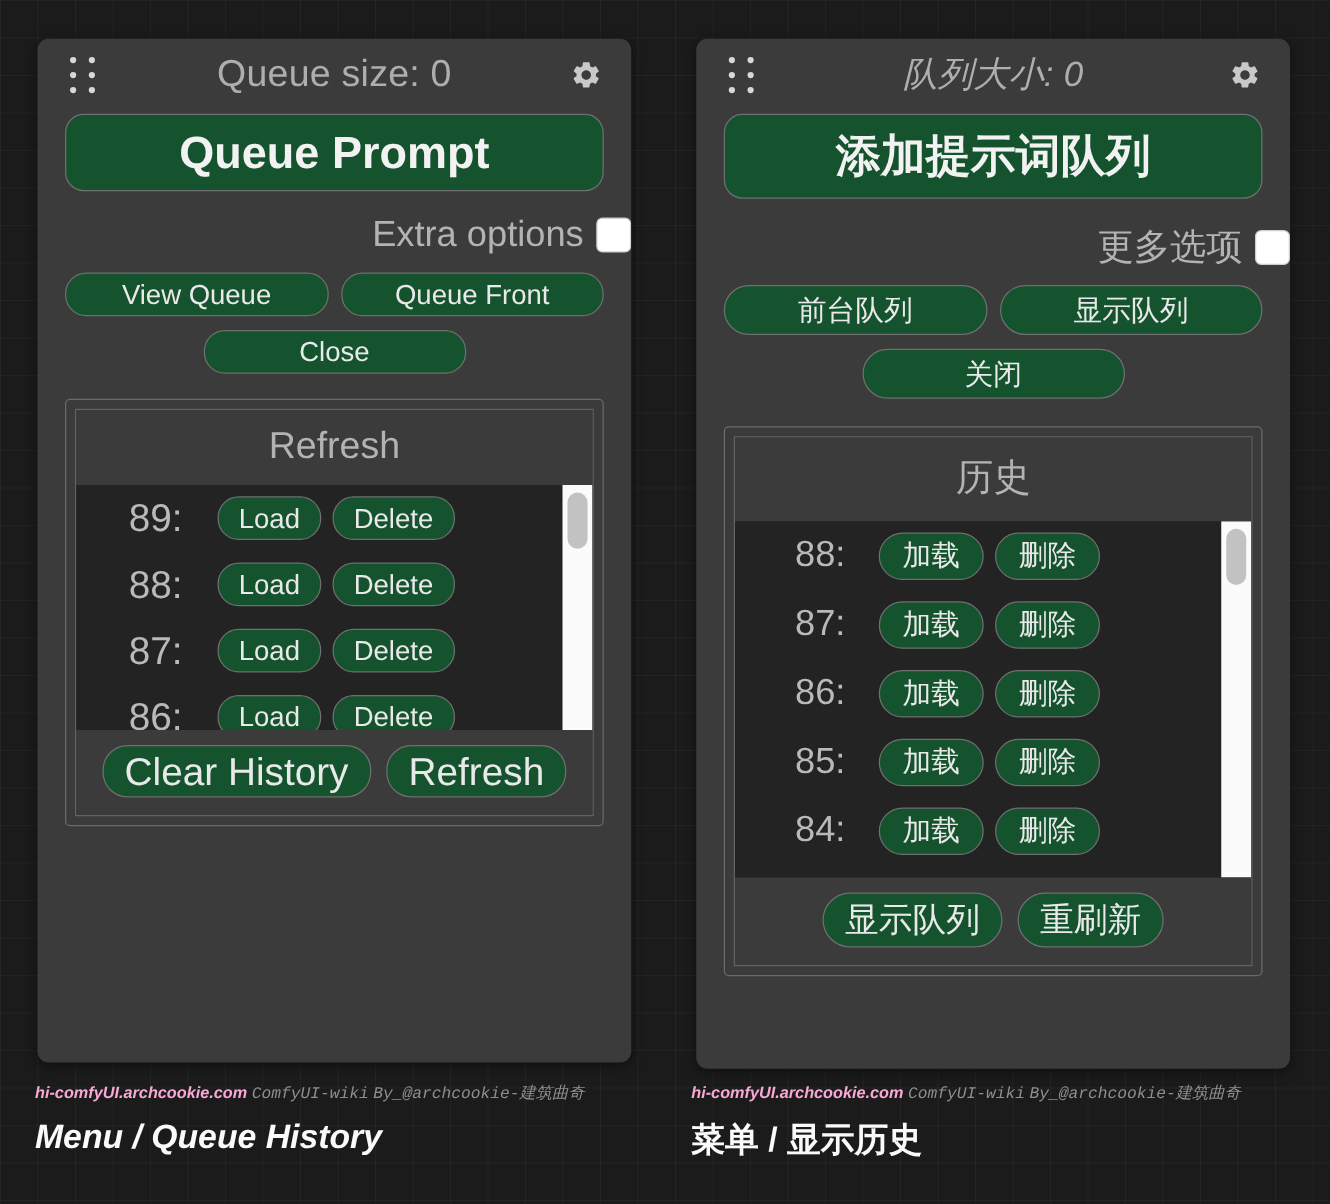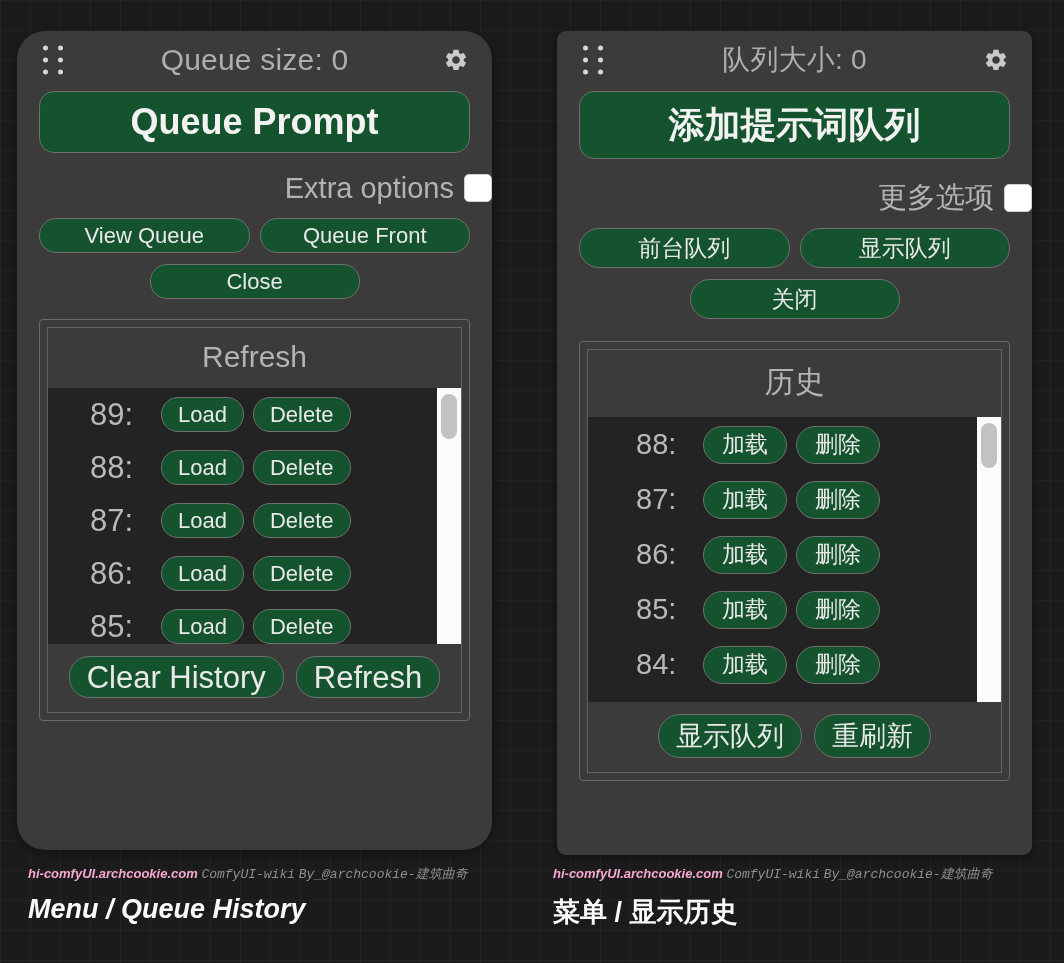--- a/index.html
+++ b/index.html
@@ -22,21 +22,21 @@
   }
 
   
   .panel {
     position: absolute;
     background: #3b3b3b;
     border-radius: 9px;
     overflow: hidden;
     box-shadow: 0 2px 10px rgba(0,0,0,0.45);
   }
-  .panel-left  { left: 17px;  top: 31px; width: 475px; height: 819px; border-radius: 28px; }
+  .panel-left  { left: 30px;  top: 31px; width: 475px; height: 819px; }
   .panel-right { left: 557px; top: 31px; width: 475px; height: 824px; }
 
   
   .title-row {
     position: relative;
     height: 58px;
     display: flex;
     align-items: center;
     justify-content: center;
   }
@@ -57,21 +57,21 @@
     border-radius: 50%;
     background: #d8d8d8;
   }
   .queue-size {
     color: #aeaeae;
     font-size: 30px;
     font-weight: 400;
     letter-spacing: 0.2px;
     white-space: nowrap;
   }
-  .panel-right .queue-size { font-size: 28px; }
+  .panel-right .queue-size { font-size: 28px; font-style: italic; }
   .gear-btn {
     position: absolute;
     right: 22px;
     top: 50%;
     transform: translateY(-50%);
     width: 28px; height: 28px;
     display: flex; align-items: center; justify-content: center;
     cursor: pointer;
   }
   .gear-btn svg { width: 26px; height: 26px; display: block; }
@@ -175,21 +175,21 @@
     color: #b3b3b3;
     font-size: 30px;
     padding: 12px 0 14px 0;
     background: #3b3b3b;
   }
   .panel-right .history-title { font-size: 30px; }
 
   .history-list {
     position: relative;
     background: #232323;
-    height: 256px;
+    height: 196px;
     overflow: hidden;
   }
   .panel-right .history-list { height: 285px; }
 
   .hrow {
     display: flex;
     align-items: center;
     gap: 9px;
     height: 53px;
     padding-left: 42px;

